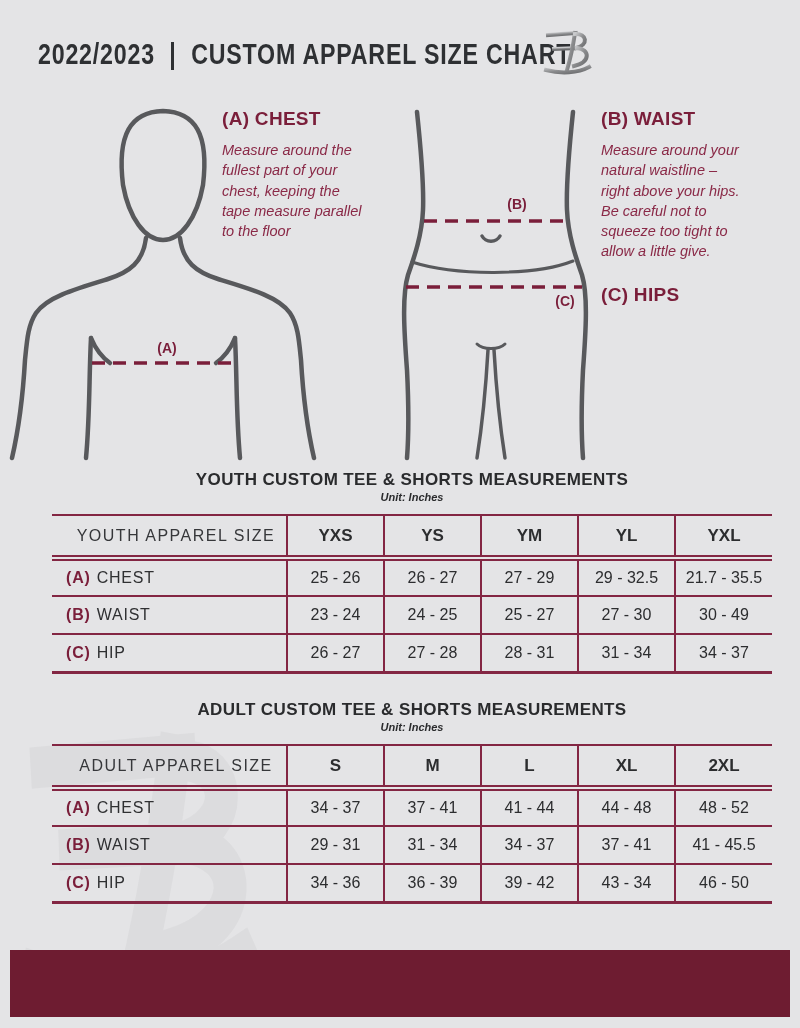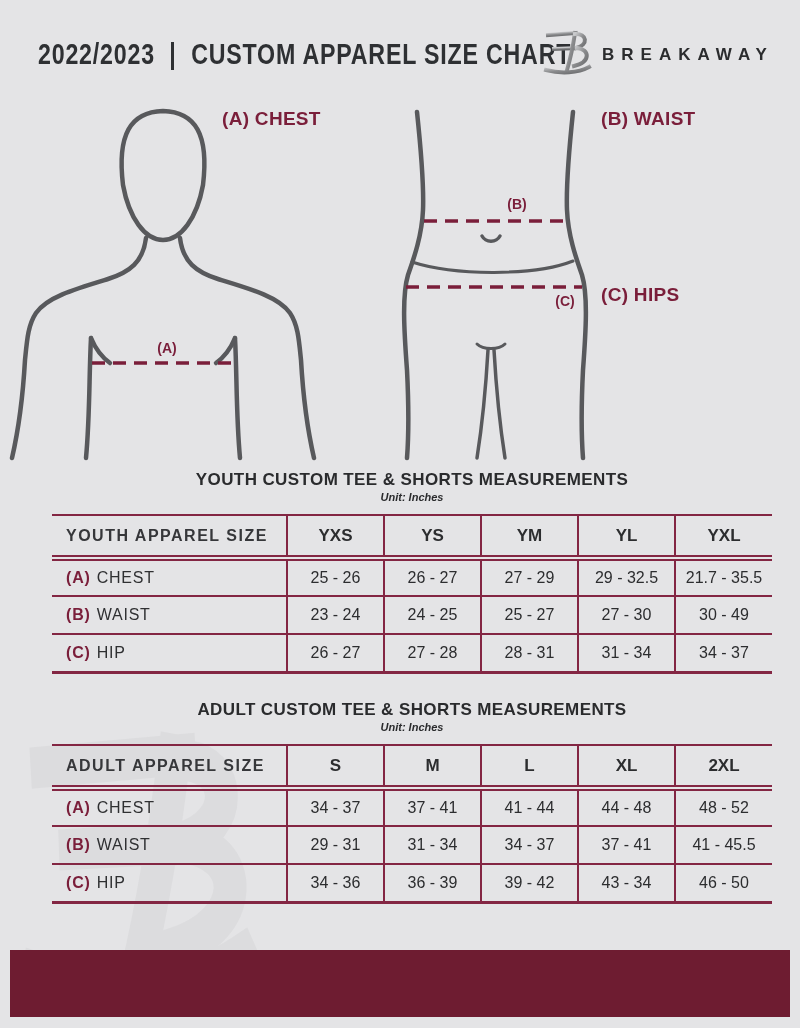--- a/index.html
+++ b/index.html
@@ -61,21 +61,21 @@
   }
   .size-table col.c-label{width:235px;}
   .size-table col.c-size{width:97px;}
   .size-table th,.size-table td{border-right:2px solid var(--maroon-border);}
   .size-table th:last-child,.size-table td:last-child{border-right:none;margin-left:37px;}
   .size-table thead th{
     height:43px;border-bottom:6px double var(--maroon-border);
     font-size:17px;font-weight:700;color:var(--dark);text-align:center;
   }
   .size-table thead th.h-label{
-    text-align:left;padding-left:14px;font-weight:700;
+    text-align:center;padding-left:14px;font-weight:400;
     font-size:16px;letter-spacing:1.5px;color:#36373a;
   }
   .size-table tbody td{
     height:38px;border-top:2px solid var(--maroon-border);
     font-size:16px;color:var(--dark);text-align:center;
   }
   .size-table tbody td.row-label{text-align:left;padding-left:14px;letter-spacing:.8px;color:#2f3032;}
   .row-key{color:var(--maroon);font-weight:700;margin-right:6px;}
 
   
@@ -107,21 +107,20 @@
   </svg>
 
   <svg class="watermark" width="255" height="330" viewBox="0 0 54 56" preserveAspectRatio="none">
     <use href="#logoB" style="stroke:#d7d7d9;stroke-width:7"></use>
   </svg>
 
   <div class="hdr-title">2022/2023  |  CUSTOM APPAREL SIZE CHART</div>
   <svg class="logo-svg" width="54" height="56" viewBox="0 0 54 56">
     <use href="#logoB" style="stroke:url(#metal);stroke-width:4"></use>
   </svg>
-  <div class="brand">BREAKAWAY</div>
 
   <svg class="diagram-svg" width="800" height="470" viewBox="0 0 800 470">
 
     <g fill="none" stroke="#58595c" stroke-width="4.5" stroke-linecap="round">
       <path d="M123 185 C117 135 130 112 163 111 C196 112 209 135 203 185 C197 218 181 240 163 240 C145 240 129 218 123 185"></path>
       <path d="M146 238 C143 262 130 272 108 279 C75 289 47 297 36 313 C28 325 27 340 25 360 C23 395 18 432 12 458"></path>
       <path d="M180 238 C183 262 196 272 218 279 C251 289 279 297 290 313 C298 325 299 340 301 360 C303 395 308 432 314 458"></path>
       <path d="M91 338 C89 375 90 415 86 458"></path>
       <path d="M91 338 C96 350 103 358 110 363"></path>
       <path d="M235 338 C237 375 236 415 240 458"></path>
@@ -142,23 +141,34 @@
     <line x1="424" y1="221" x2="567" y2="221" stroke="#7a1e3a" stroke-width="3.5" stroke-dasharray="13 8"></line>
     <line x1="406" y1="287" x2="582" y2="287" stroke="#7a1e3a" stroke-width="3.5" stroke-dasharray="13 8"></line>
 
     <text x="167" y="353" text-anchor="middle" font-size="14" font-weight="bold" fill="#7a1e3a">(A)</text>
     <text x="517" y="209" text-anchor="middle" font-size="14" font-weight="bold" fill="#7a1e3a">(B)</text>
     <text x="565" y="306" text-anchor="middle" font-size="14" font-weight="bold" fill="#7a1e3a">(C)</text>
   </svg>
 
   <div class="instr instr-chest">
     <h3>(A) CHEST</h3>
+    <p>Measure around the
+fullest part of your
+chest, keeping the
+tape measure parallel
+to the floor</p>
   </div>
   <div class="instr instr-waist">
     <h3>(B) WAIST</h3>
+    <p>Measure around your
+natural waistline –
+right above your hips.
+Be careful not to
+squeeze too tight to
+allow a little give.</p>
   </div>
   <div class="instr instr-hips">
     <h3>(C) HIPS</h3>
   </div>
 
   <div class="tbl-block tbl-youth">
     <div class="section-title">YOUTH CUSTOM TEE &amp; SHORTS MEASUREMENTS</div>
     <div class="section-unit">Unit: Inches</div>
     <table class="size-table">
       <colgroup>

